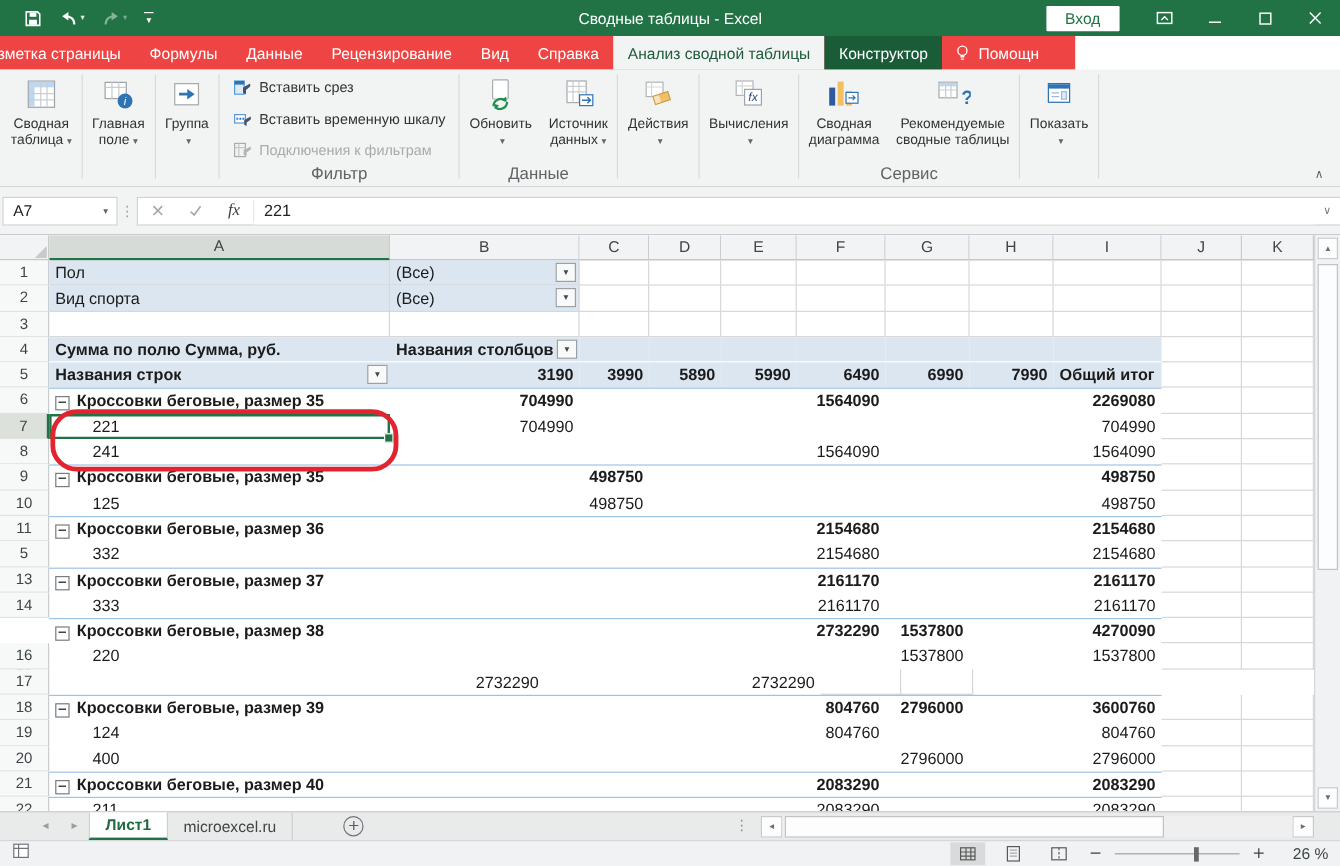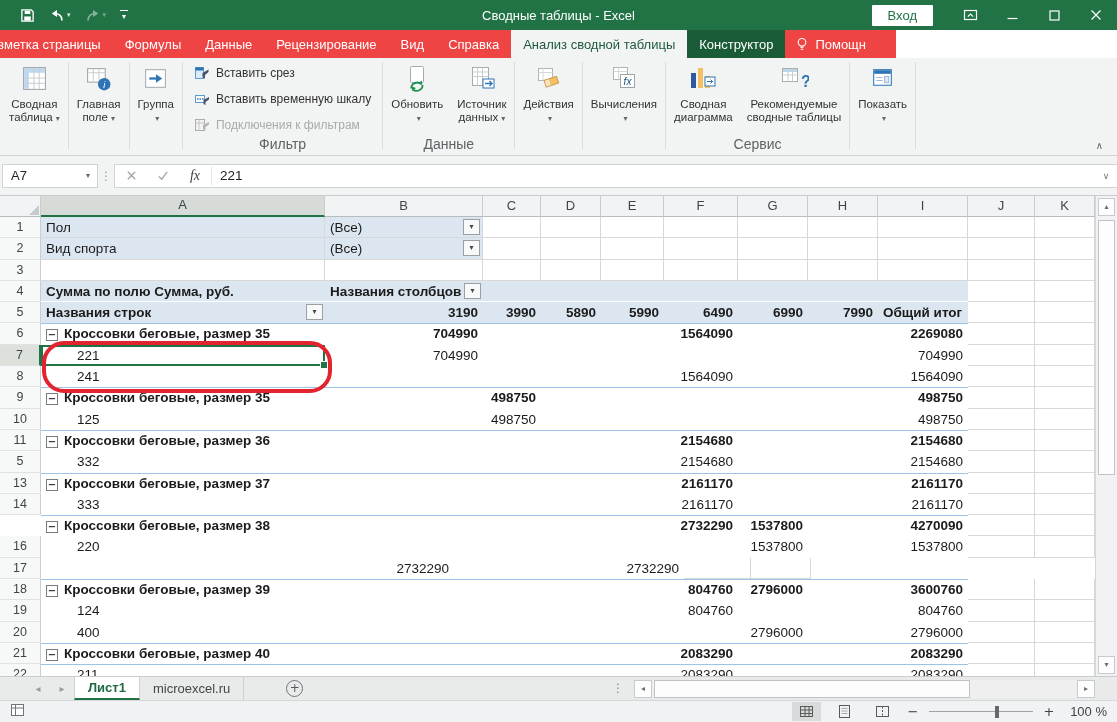--- a/index.html
+++ b/index.html
@@ -818,15 +818,15 @@
           <rect x="1.5" y="2.5" width="12" height="10" fill="none" stroke="#595959"></rect>
           <path d="M7.5 2.5v10" stroke="#595959" stroke-dasharray="2 1.5" fill="none"></path>
         </svg>
     </span>
     <span class="zbtn g">−</span>
     <div class="zslider">
       <div class="ztrack"></div>
       <div class="zthumb"></div>
     </div>
     <span class="zbtn g">+</span>
-    <span class="zoom-label">100 %</span>
+    <span class="zoom-label">26 %</span>
   </div>
 </div>
 
 </body></html>

